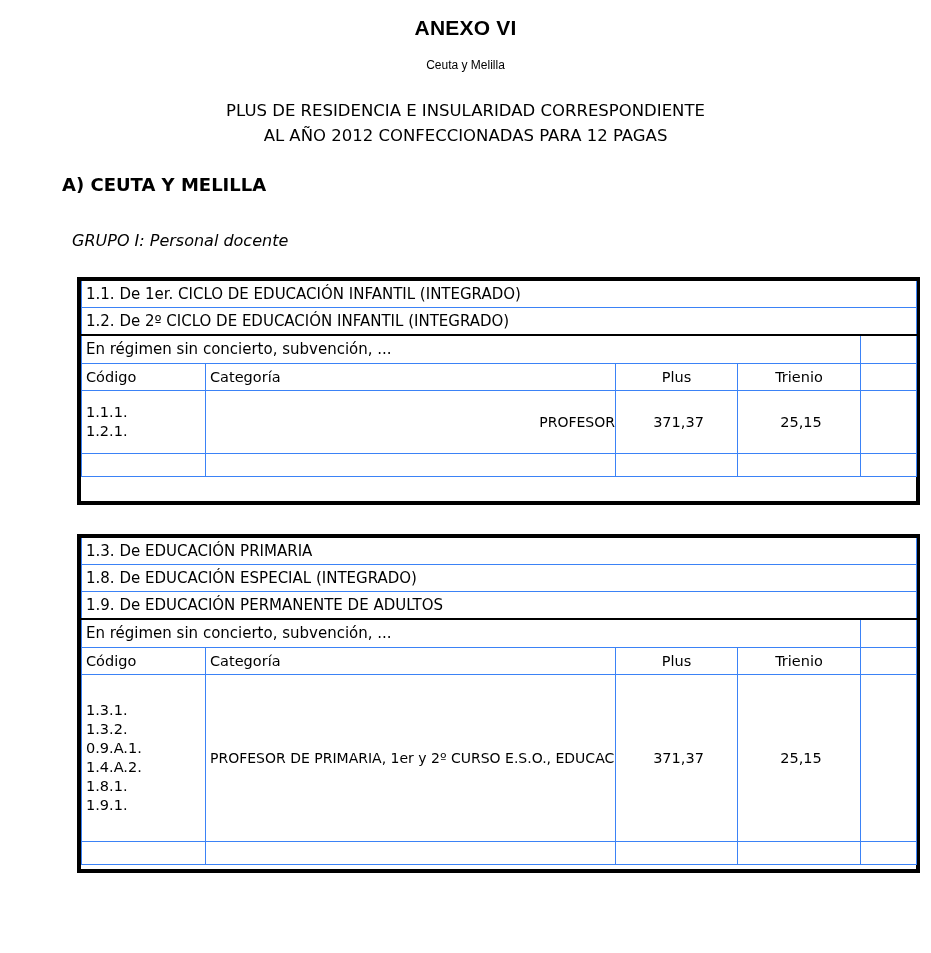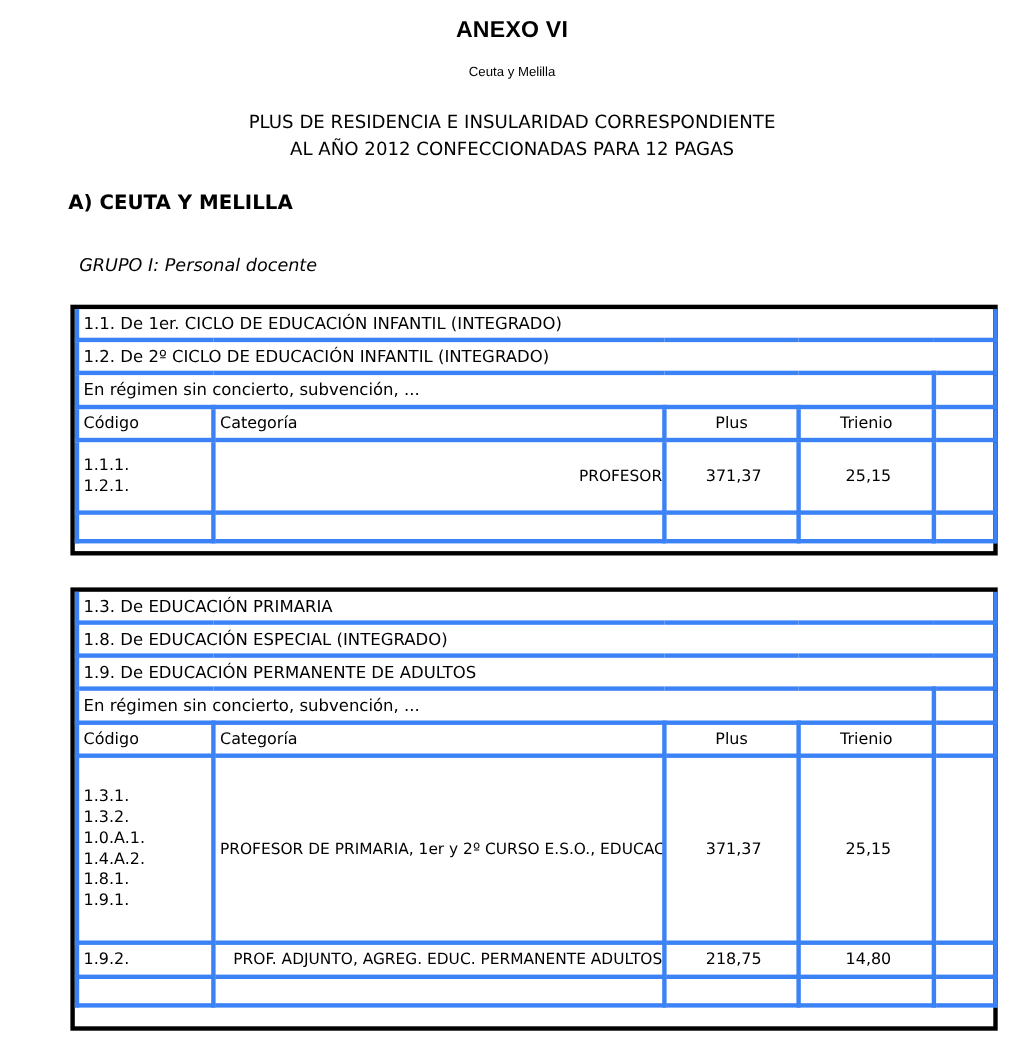--- a/index.html
+++ b/index.html
@@ -64,37 +64,37 @@
     font-weight: normal;
     margin: 4px;
     padding-left: 68px;
     padding-top: 32px;
     font-family: "DejaVu Sans", sans-serif;
   }
 
   
   .tbl-wrap {
     position: absolute;
-    left: 64px;
+    left: 77px;
     border: 4px solid #000000;
     box-sizing: border-box;
     background: #ffffff;
   }
   #block-1 { top: 277px; width: 843px; height: 228px; }
-  #block-2 { top: 534px; width: 843px; height: 403px; }
+  #block-2 { top: 534px; width: 843px; height: 339px; }
 
   table.doc-table {
     border-collapse: collapse;
     table-layout: fixed;
     width: 100%;
     font-family: "DejaVu Sans", sans-serif;
     font-size: 14.5px;
   }
   table.doc-table td {
-    border: 4px solid #3b82f6;
+    border: 1px solid #3b82f6;
     padding: 0 0 0 4px;
     vertical-align: middle;
     line-height: 19px;
     overflow: hidden;
     white-space: nowrap;
   }
 
   
   td.title-row {
     border-left: none;
@@ -242,38 +242,31 @@
           <td class="col-head">Categoría</td>
           <td class="col-head center">Plus</td>
           <td class="col-head center">Trienio</td>
           <td class="filler leftline"></td>
         </tr>
 
         <tr>
           <td class="codes" style="height:166px">
             <span class="codes-line">1.3.1.</span>
             <span class="codes-line">1.3.2.</span>
-            <span class="codes-line">1.0.A.1.</span>
+            <span class="codes-line">0.9.A.1.</span>
             <span class="codes-line">1.4.A.2.</span>
             <span class="codes-line">1.8.1.</span>
             <span class="codes-line">1.9.1.</span>
           </td>
           <td class="cat multi" style="padding-right:6px">PROFESOR DE PRIMARIA, 1er y 2º CURSO E.S.O., EDUCACIÓN ESPECIAL (INTEGRADO), PROFESOR TITULAR EDUCACIÓN PERMANENTE DE ADULTOS Y ORIENTADOR EDUCATIVO PRIMARIA Y 1er y 2º CURSO DE E.S.O.</td>
           <td class="num">371,37</td>
           <td class="num">25,15</td>
           <td class="filler leftline"></td>
         </tr>
 
-        <tr>
-          <td class="code" style="height:27px">1.9.2.</td>
-          <td class="cat">PROF. ADJUNTO, AGREG. EDUC. PERMANENTE ADULTOS</td>
-          <td class="num">218,75</td>
-          <td class="num">14,80</td>
-          <td class="filler leftline"></td>
-        </tr>
 
         <tr>
           <td class="tail"></td>
           <td class="tail tail-mid"></td>
           <td class="tail tail-mid"></td>
           <td class="tail tail-mid"></td>
           <td class="tail-blank"></td>
         </tr>
       </tbody>
     </table>

